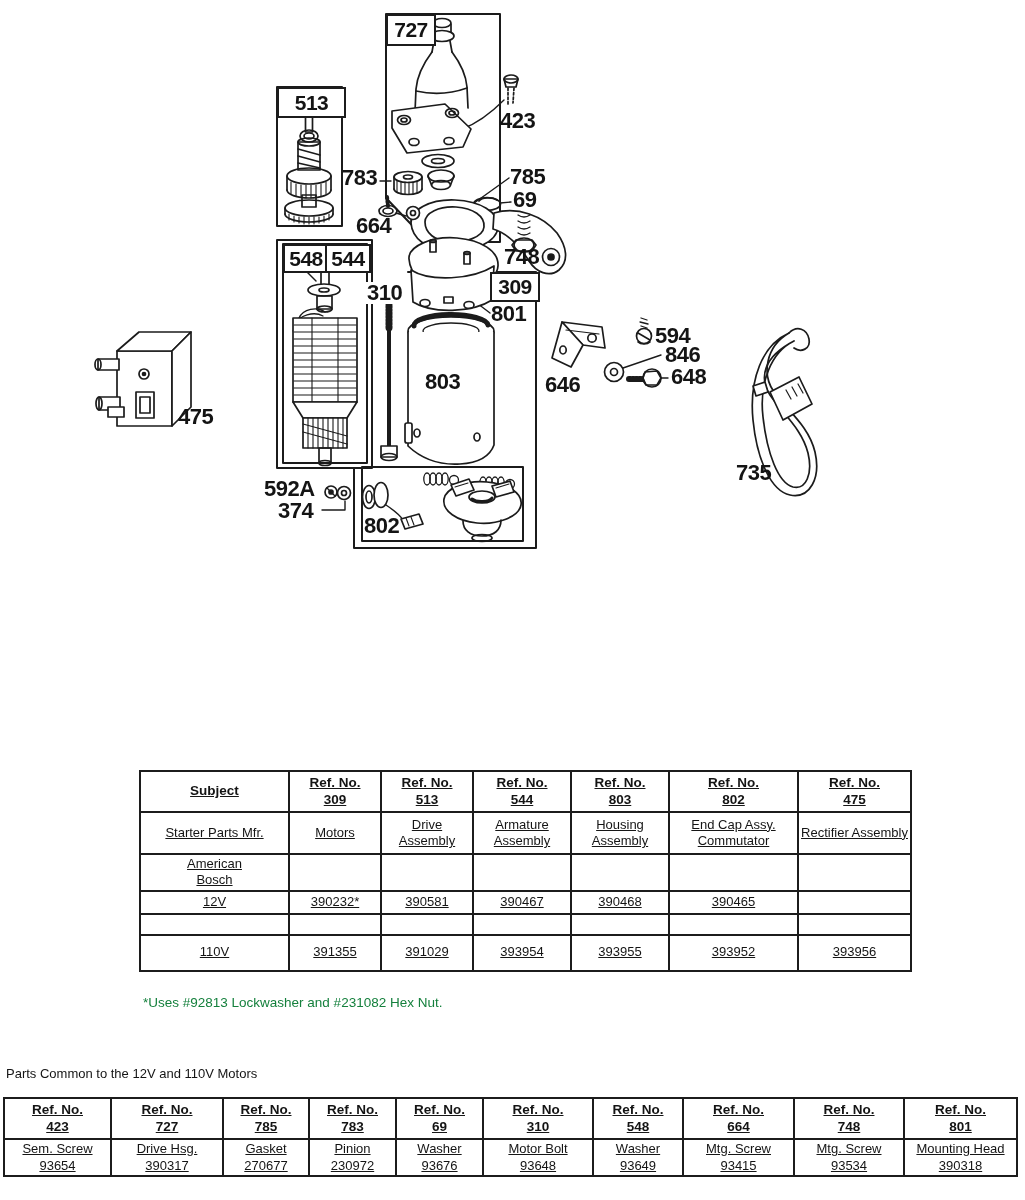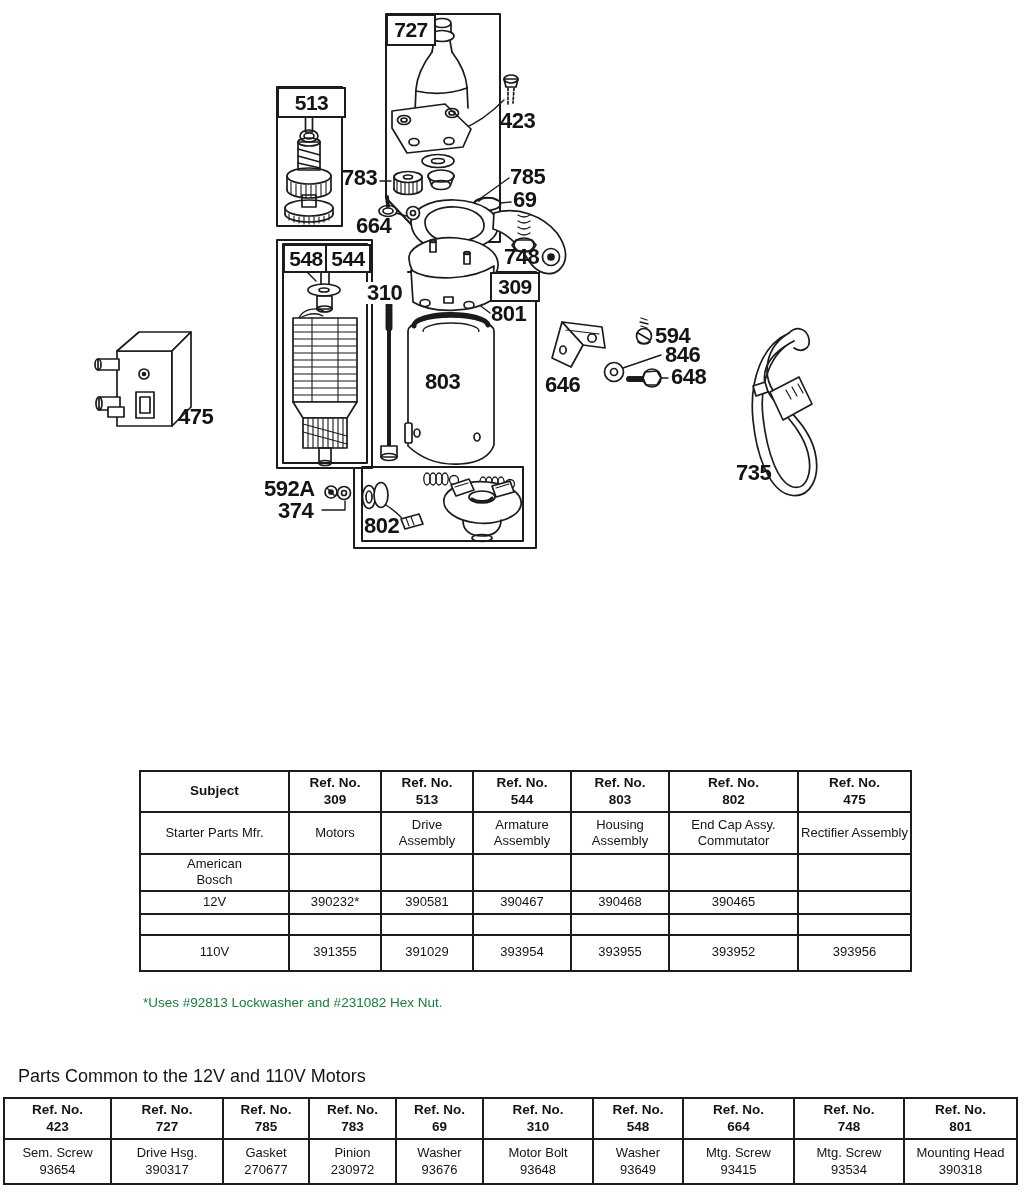--- a/index.html
+++ b/index.html
@@ -6,30 +6,30 @@
   body{width:1025px;height:1200px;position:relative;background:#fff;
        font-family:"Liberation Sans",sans-serif;color:#161616;overflow:hidden;}
   .diagram{position:absolute;left:0;top:0;width:1025px;height:760px;}
   .diagram svg{position:absolute;left:0;top:0;}
   .plbl{position:absolute;font-weight:bold;font-size:22px;letter-spacing:-0.5px;
         color:#141414;line-height:1;white-space:nowrap;}
   .lblbox{position:absolute;border:2px solid #1c1c1c;background:#fff;
           display:flex;align-items:center;justify-content:center;
           font-weight:bold;font-size:21px;letter-spacing:-0.5px;color:#141414;}
   .wbg{background:#fff;padding:0 2px;}
-  table{border-collapse:collapse;table-layout:fixed;position:absolute;}
+  table{border-collapse:collapse;table-layout:fixed;position:absolute;text-decoration:underline;}
   td,th{border:2px solid #1c1c1c;text-align:center;vertical-align:middle;
         padding:1px 2px;font-size:13px;font-weight:normal;color:#141414;
         line-height:1.25;overflow:hidden;}
   th{font-weight:bold;font-size:13.5px;}
   th span{display:block;}
   .pre{white-space:pre-line;}
   .t2name,.t2part{display:block;}
   .footnote{position:absolute;left:143px;top:995px;font-size:13.5px;color:#15803d;}
-  .sectitle{position:absolute;left:18px;top:1066px;font-size:18px;color:#141414;}
+  .sectitle{position:absolute;left:6px;top:1066px;font-size:13px;color:#141414;}
 </style>
 </head>
 <body>
 
 <div class="diagram">
 <svg width="1025" height="760" viewBox="0 0 1025 760" fill="none" stroke="#1b1b1b" stroke-width="1.7" stroke-linecap="round" stroke-linejoin="round">
 
   <g stroke-width="2">
     <polygon points="386,14 500,14 500,242 428,242 386,198"></polygon>
     <rect x="277" y="87" width="65" height="139"></rect>
@@ -446,21 +446,21 @@
         </th>
     <th>
           <span>Ref. No.</span>
           <span>748</span>
         </th>
     <th>
           <span>Ref. No.</span>
           <span>801</span>
         </th>
   </tr>
-  <tr style="height:45px">
+  <tr style="height:37px">
     <td>
           <span class="t2name">Sem. Screw</span>
           <span class="t2part">93654</span>
         </td>
     <td>
           <span class="t2name">Drive Hsg.</span>
           <span class="t2part">390317</span>
         </td>
     <td>
           <span class="t2name">Gasket</span>

